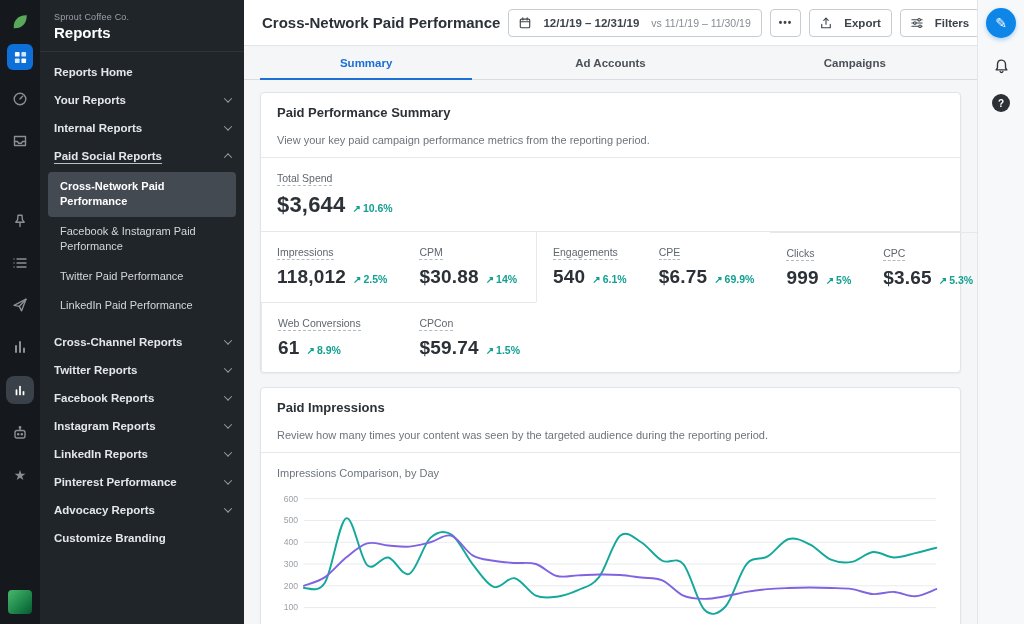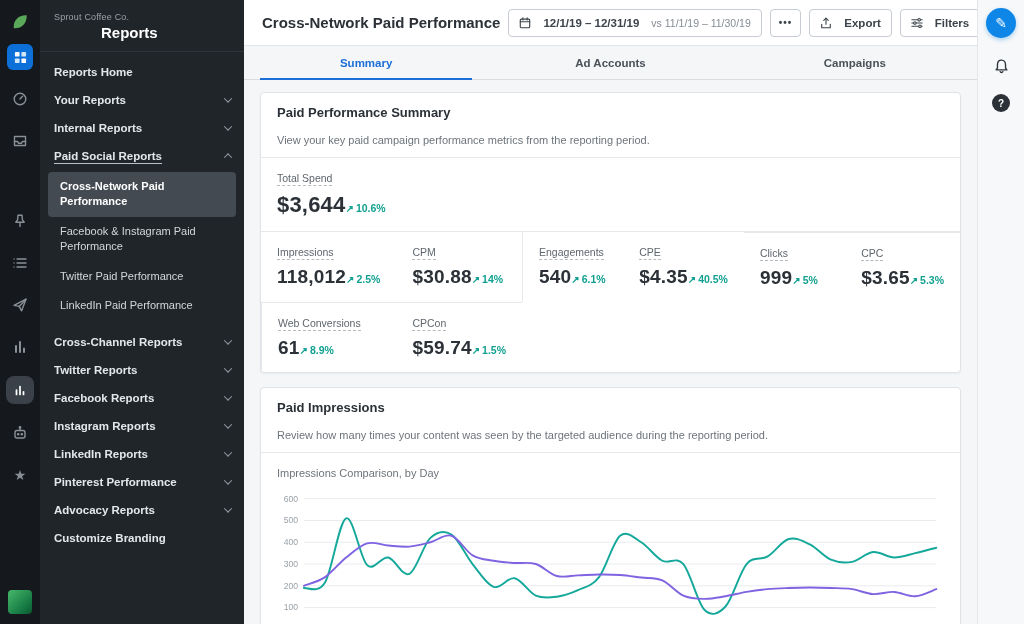--- a/index.html
+++ b/index.html
@@ -14,21 +14,21 @@
   .tile-blue { background: #0d6fd8; border-radius: 6px; }
   .pill-active { background: #3a4148; border-radius: 8px; width: 28px; height: 28px; }
   .rail-star { color: #878e95; font-size: 14px; line-height: 1; }
   .rail-gap { height: 22px; }
   .avatar { margin-top: auto; width: 24px; height: 24px; border-radius: 4px; background: linear-gradient(135deg, #48b96c 0%, #157a43 70%, #0c5530 100%); cursor: pointer; }
 
   
   .sidebar { width: 204px; background: #20252a; color: #e8eaed; display: flex; flex-direction: column; flex-shrink: 0; overflow: hidden; }
   .sb-head { padding: 12px 14px 10px; border-bottom: 1px solid #2e343a; }
   .sb-account { font-size: 9px; color: #9ba1a8; letter-spacing: .2px; }
-  .sb-title { font-size: 15px; font-weight: bold; color: #fff; margin-top: 2px; margin-left: 47px; }
+  .sb-title { font-size: 15px; font-weight: bold; color: #fff; margin-top: 2px; }
   .sb-nav { padding-top: 6px; }
   .sb-item { display: flex; align-items: center; justify-content: space-between; padding: 8px 13px 8px 14px; font-size: 11.5px; font-weight: bold; color: #e4e7ea; cursor: pointer; }
   .sb-item .lbl.underlined { text-decoration: underline; text-underline-offset: 3px; text-decoration-color: #b9c0c7; }
   .chev { width: 6px; height: 6px; border-right: 1.5px solid #9aa0a7; border-bottom: 1.5px solid #9aa0a7; flex-shrink: 0; }
   .chev.down { transform: rotate(45deg) translate(-1px,-1px); }
   .chev.up { transform: rotate(-135deg) translate(-1px,-1px); }
   .sb-sub { padding: 2px 8px 8px; }
   .sb-sub-item { font-size: 11px; color: #d3d7db; padding: 7px 8px 7px 12px; line-height: 1.4; border-radius: 4px; cursor: pointer; }
   .sb-sub-item.selected { background: #434a52; color: #fff; font-weight: bold; }
 
@@ -45,21 +45,21 @@
   .tab.active { color: #1b6fd6; }
   .tab.active::after { content: ""; position: absolute; left: 16px; right: 16px; bottom: -1px; height: 2px; background: #1b6fd6; }
 
   .content { flex: 1; padding: 12px 16px; overflow: hidden; }
   .card { background: #fff; border: 1px solid #e0e4e8; border-radius: 4px; box-shadow: 0 1px 2px rgba(20,30,40,.05); margin-bottom: 14px; }
   .card-head { padding: 12px 16px 11px; border-bottom: 1px solid #e6e9ec; }
   .card-title { font-size: 13px; font-weight: bold; color: #2b3137; margin-bottom: 3px; }
   .card-sub { font-size: 11px; color: #6d747b; margin-top: 14px; }
 
   .mlabel { font-size: 10.5px; color: #5f666d; border-bottom: 1px dashed #b4bac0; display: inline-block; padding-bottom: 1px; cursor: help; }
-  .mvalue-row { display: flex; align-items: baseline; margin-top: 6px; }
+  .mvalue-row { display: flex; align-items: baseline; gap: 7px; margin-top: 6px; }
   .mvalue { font-size: 19px; font-weight: bold; color: #2b3137; letter-spacing: .2px; }
   .mvalue.big { font-size: 22px; }
   .delta { font-size: 10.5px; font-weight: bold; color: #12a091; display: inline-flex; align-items: baseline; gap: 2px; }
   .delta .arrow { font-size: 10px; }
 
   .total-row { padding: 10px 16px 13px; border-bottom: 1px solid #e6e9ec; }
   .metrics { display: grid; grid-template-columns: repeat(6, 1fr); }
   .mcell { padding: 10px 16px 13px; }
   .mcell.rtop { border-top: 1px solid #e6e9ec; }
   .mcell.vsep { border-left: 1px solid #e6e9ec; }
@@ -308,24 +308,24 @@
               <span class="mvalue">540</span>
               <span class="delta">
                 <span class="arrow">↗</span>
                 <span>6.1%</span>
               </span>
             </div>
         </div>
         <div class="mcell">
           <span class="mlabel">CPE</span>
           <div class="mvalue-row">
-              <span class="mvalue">$4.35</span>
-              <span class="delta">
-                <span class="arrow">↗</span>
-                <span>40.5%</span>
+              <span class="mvalue">$6.75</span>
+              <span class="delta">
+                <span class="arrow">↗</span>
+                <span>69.9%</span>
               </span>
             </div>
         </div>
         <div class="mcell rtop">
           <span class="mlabel">Clicks</span>
           <div class="mvalue-row">
               <span class="mvalue">999</span>
               <span class="delta">
                 <span class="arrow">↗</span>
                 <span>5%</span>

